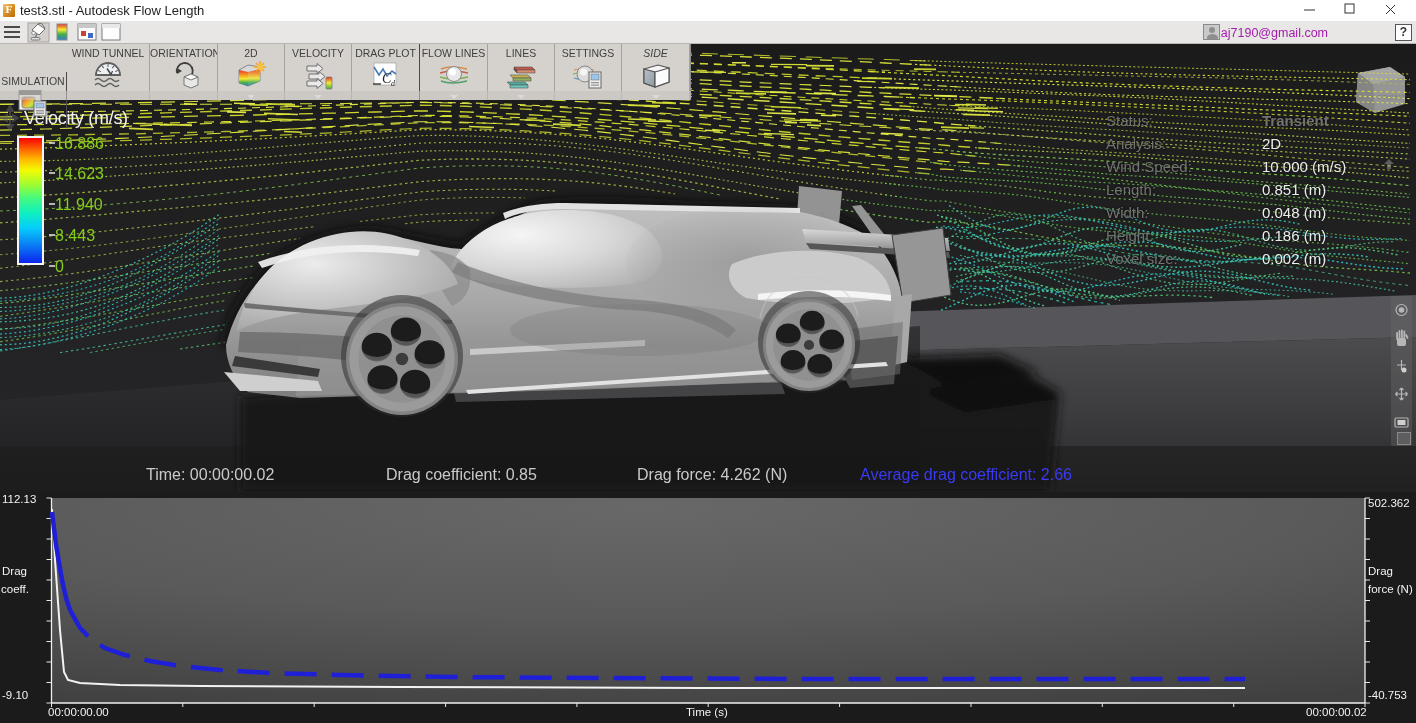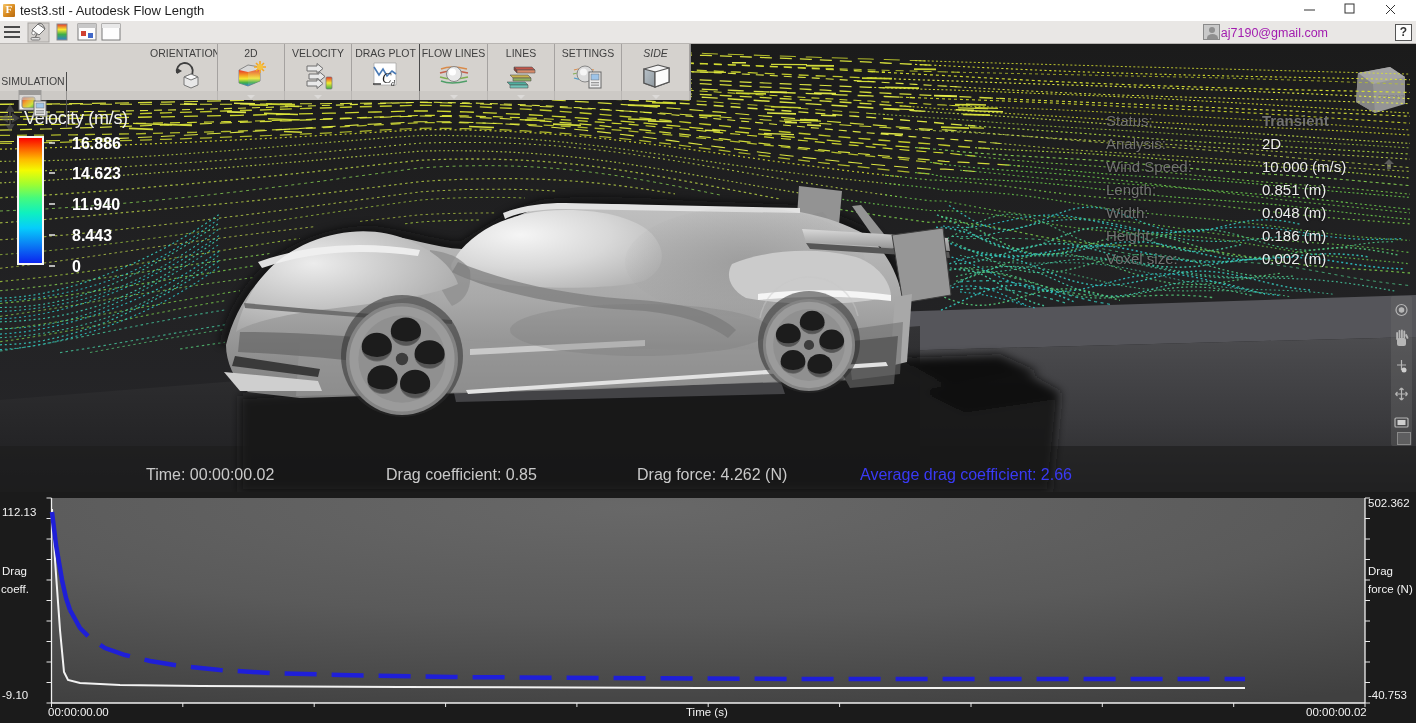--- a/index.html
+++ b/index.html
@@ -28,21 +28,21 @@
 .ricon { text-align:center; margin-top:0px; }
 .tri { position:absolute; bottom:1px; left:50%; margin-left:-4px; width:0; height:0;
   border-left:4px solid transparent; border-right:4px solid transparent; border-top:4px solid #fdfdfd; }
 .ribbon::after { content:""; position:absolute; left:0; bottom:0; width:691px; height:9px;
   background:#c6c3bf; opacity:0.6; }
 .legend-title { position:absolute; left:24px; top:64px; font-size:18px; color:#f2f2f2;
   letter-spacing:-0.3px; }
 .legend-bar { position:absolute; left:17px; top:92px; width:27px; height:129px;
   border:2px solid #f5f5f5;
   background:linear-gradient(to bottom,#fb0200 0%,#fd6500 9%,#feb900 17%,#f3fb02 26%,#a0fd30 37%,#45fa7d 48%,#0ef0c0 60%,#06cdfb 72%,#0a86f5 84%,#0b24ee 100%); }
-.legend-lab { position:absolute; left:72px; font-size:16px; color:#ffffff;font-weight:bold; }
+.legend-lab { position:absolute; left:55px; font-size:16px; color:#84cc16; }
 .stat-label { position:absolute; font-size:15px; color:#737373; width:130px;
   text-shadow:0 0 3px rgba(0,0,0,0.8); }
 .stat-value { position:absolute; left:1262px; font-size:15px; color:#ececec;
   text-shadow:0 0 3px rgba(0,0,0,0.8); }
 .bstat { position:absolute; font-size:16px; color:#c9c9c9; top:422px;text-align:center; }
 .chart { position:absolute; top:492px; left:0; width:1416px; height:231px; background:#1b1b1b; }
 .clab { position:absolute; font-size:11.5px; color:#f2f2f2; }
 </style></head><body>
 
 <div class="viewport">
@@ -486,20 +486,35 @@
               <stop offset="1" stop-color="#35b44a"></stop>
             </linearGradient>
           </defs>
           <rect x="6" y="10" width="13" height="11" rx="2" fill="url(#rg1)" stroke="#888"></rect>
           <rect x="18" y="14" width="12" height="15" fill="#e8e8e8" stroke="#6b6b6b"></rect>
           <rect x="20" y="16" width="8" height="5" fill="#9ec4e8" stroke="#777" stroke-width="0.5"></rect>
           <rect x="20" y="23" width="8" height="1.5" fill="#999"></rect>
           <rect x="20" y="25.5" width="8" height="1.5" fill="#999"></rect>
         </svg></div>
     </div>
+    <div class="rgroup" style="left:67px;width:83px;">
+      <div class="rlabel">WIND TUNNEL</div>
+      <div class="ricon"><svg width="34" height="32" viewBox="0 0 34 32">
+          <path d="M5 16 A12 12 0 0 1 29 16 Z" fill="#eef1f4" stroke="#5f5f5f" stroke-width="1.8"></path>
+          <g stroke="#666" stroke-width="1.1">
+            <path d="M7.2 11.2 l2.6 1.7 M11 6.8 l1.8 2.4 M17 5 v3 M23 6.8 l-1.8 2.4 M26.8 11.2 l-2.6 1.7"></path>
+          </g>
+          <path d="M16 9.5 L20 15.5" stroke="#444" stroke-width="1.5"></path>
+          <path d="M20 15.5 l1.5 -3.5" stroke="#444" stroke-width="1.2"></path>
+          <g stroke="#5f5f5f" stroke-width="1.5" fill="none">
+            <path d="M4 21 q3 -3 6 0 q3 3 6 0 q3 -3 6 0 q3 3 6 0"></path>
+            <path d="M4 26 q3 -3 6 0 q3 3 6 0 q3 -3 6 0 q3 3 6 0"></path>
+          </g>
+        </svg></div>
+    </div>
     <div class="rgroup" style="left:150px;width:68px;">
       <div class="rlabel">ORIENTATION</div>
       <div class="ricon"><svg width="34" height="32" viewBox="0 0 34 32">
           <path d="M10 14 A8 8 0 1 1 18 20" fill="none" stroke="#3f3f3f" stroke-width="1.8"></path>
           <path d="M10 9 L10 15 L15 12 Z" fill="#3f3f3f"></path>
           <g>
             <polygon points="17,18 24,15 31,18 31,26 24,29 17,26" fill="#e8e8e8" stroke="#777"></polygon>
             <polygon points="17,18 24,15 31,18 24,21" fill="#f8f8f8" stroke="#777"></polygon>
           </g>
         </svg></div>
@@ -713,21 +728,21 @@
         <line x1="839.6" y1="211" x2="839.6" y2="215"></line>
         <line x1="971.0" y1="211" x2="971.0" y2="215"></line>
         <line x1="1102.3" y1="211" x2="1102.3" y2="215"></line>
         <line x1="1233.7" y1="211" x2="1233.7" y2="215"></line>
         <line x1="1365.0" y1="211" x2="1365.0" y2="215"></line>
       </g>
 <path d="M52 17.0 L55 68.0 L60 138.0 L64 180.0 L68 188.0 L80 191.0 L120 193.0 L200 194.0 L400 195.0 L700 196.0 L1000 196.0 L1245 196.0" fill="none" stroke="#f2f2f2" stroke-width="2"></path>
 <path d="M52 20.0 L56 53.0 L62 88.0 L66 106.0 L70 118.0" fill="none" stroke="#1f1fd8" stroke-width="4.5"></path>
 <path d="M70 118.0 L80 136.0 L90 146.0 L105 156.0 L125 163.0 L150 169.0 L180 174.0 L220 178.0 L270 181.0 L340 183.0 L450 185.0 L600 186.0 L800 187.0 L1000 187.0 L1245 187.0" fill="none" stroke="#1f1fd8" stroke-width="4.5" stroke-dasharray="32 15"></path>
 </svg>
-<div class="clab" style="left:2px; top:14px;text-align:center;">112.13</div>
+<div class="clab" style="left:2px; top:1px;text-align:center;">112.13</div>
 <div class="clab" style="left:1368px; top:5px;">502.362</div>
 <div class="clab" style="left:2px; top:73px;">Drag</div>
 <div class="clab" style="left:1px; top:91px;">coeff.</div>
 <div class="clab" style="left:1368px; top:73px;">Drag</div>
 <div class="clab" style="left:1368px; top:91px;">force (N)</div>
 <div class="clab" style="left:2px; top:197px;">-9.10</div>
 <div class="clab" style="left:1368px; top:197px;">-40.753</div>
 <div class="clab" style="left:48px; top:214px;">00:00:00.00</div>
 <div class="clab" style="left:686px; top:214px;">Time (s)</div>
 <div class="clab" style="left:1306px; top:214px;">00:00:00.02</div>

